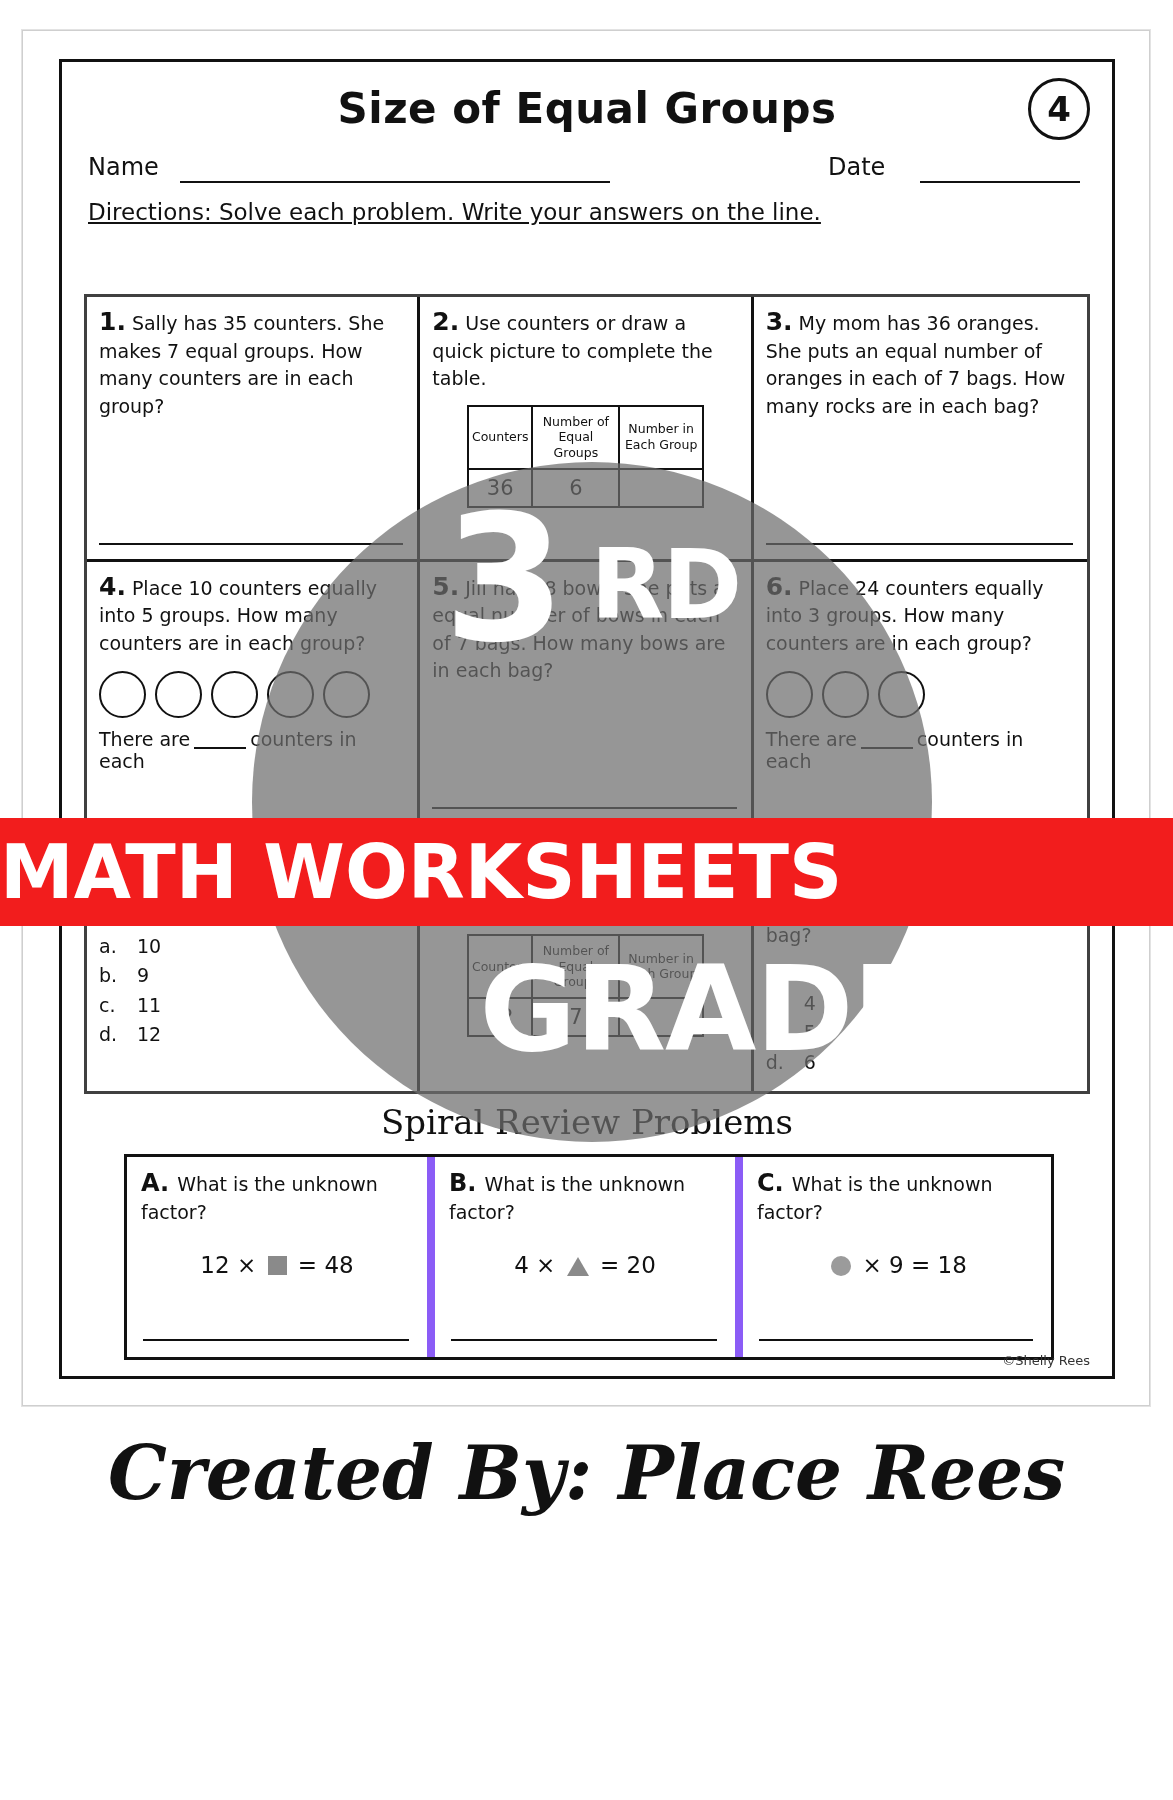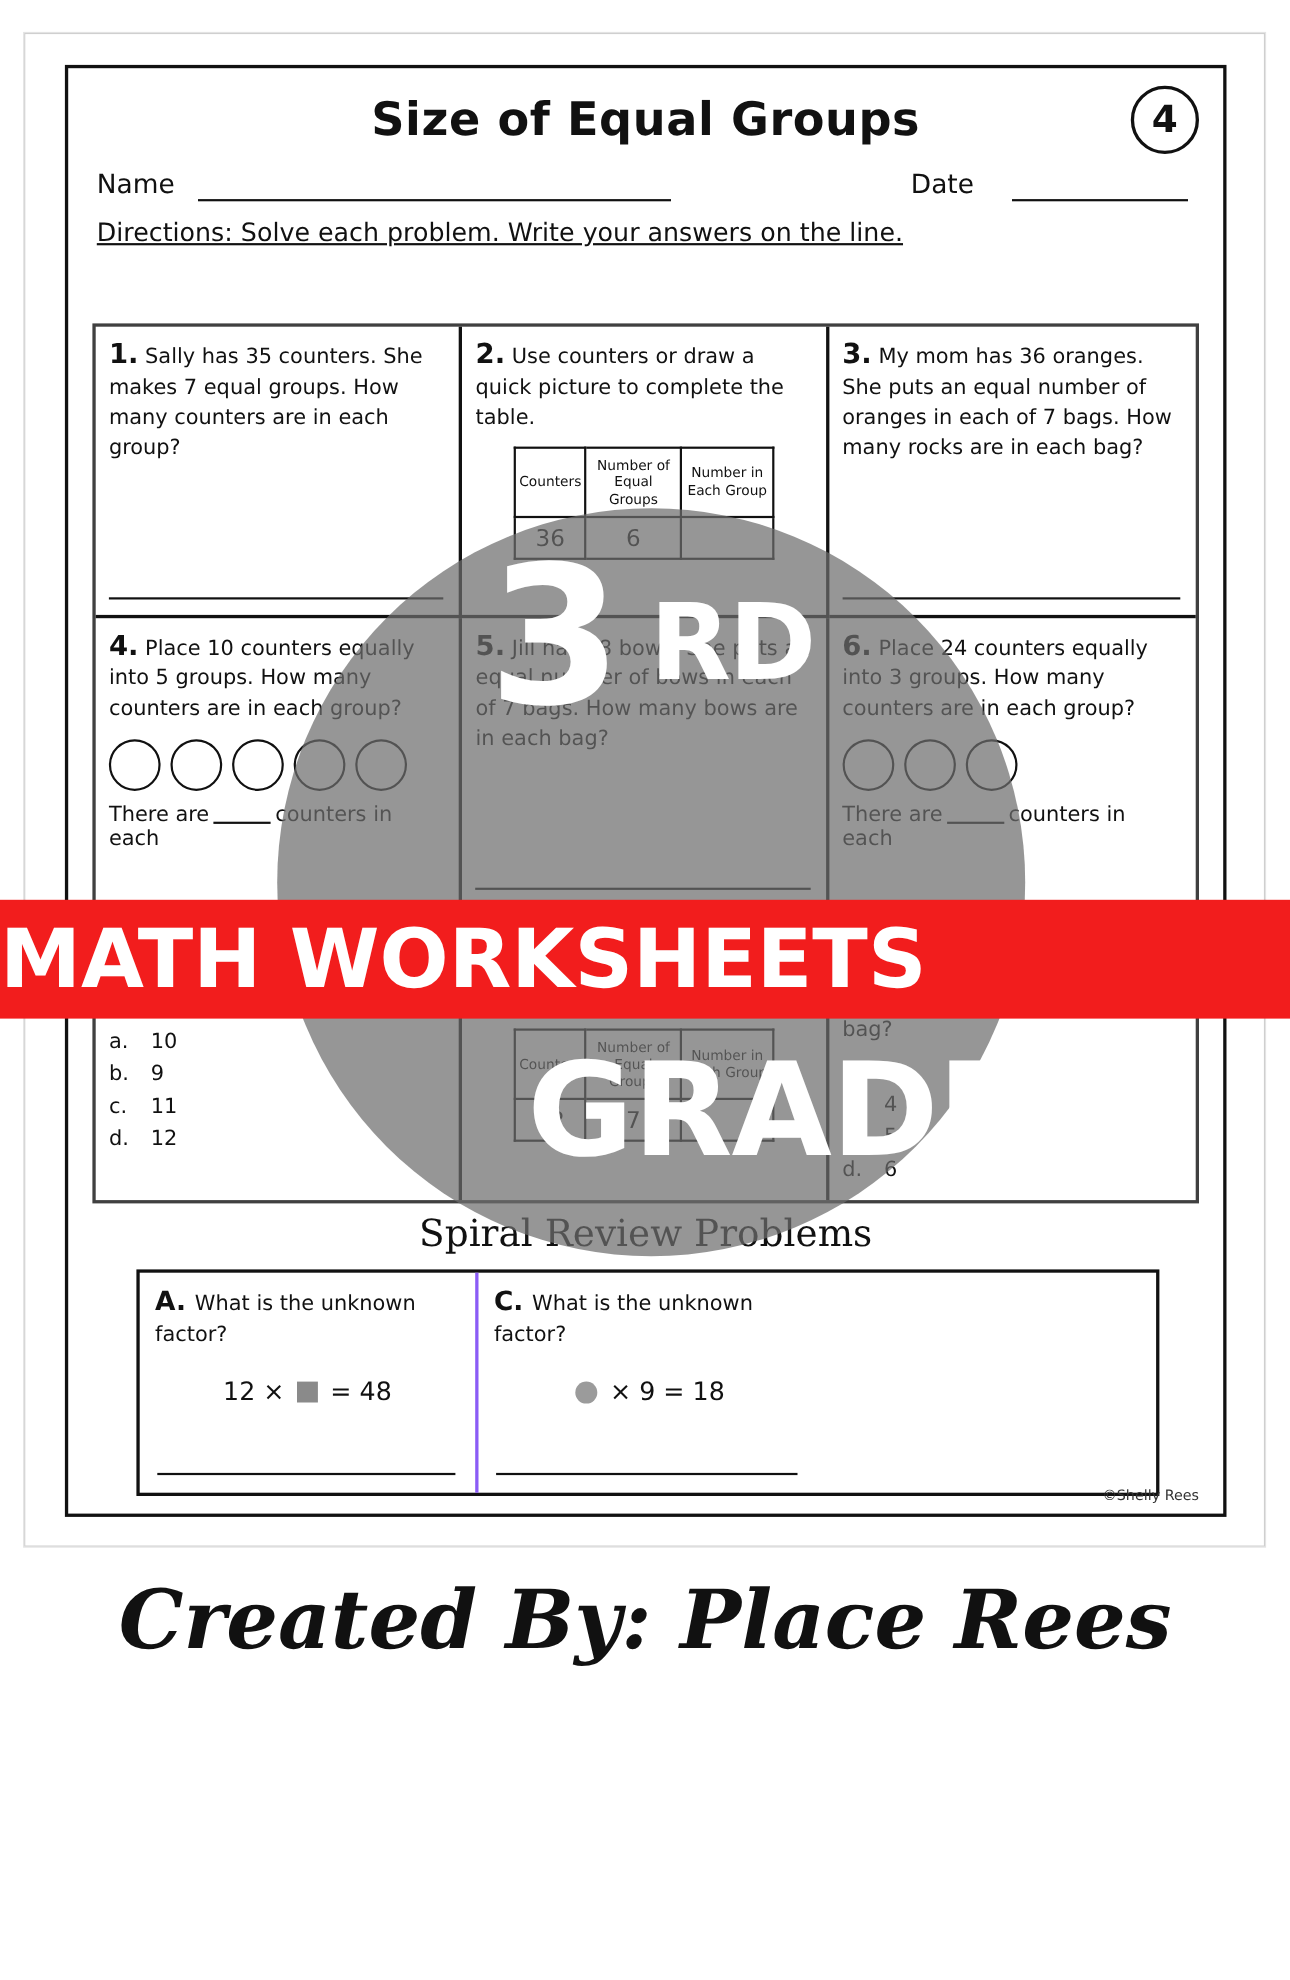--- a/index.html
+++ b/index.html
@@ -178,21 +178,21 @@
   }
   #spiral-grid {
     position:absolute;
     left:62px; top:1092px;
     width:930px; height:206px;
     border:3px solid #111;
     display:grid;
     grid-template-columns:1fr 1fr 1fr;
   }
   .scell {
-    border-right:3px solid #8b5cf6;
+    border-right:8px solid #8b5cf6;
     padding:12px 14px;
     position:relative;
   }
   .scell.s3 { border-right:none; }
   .sletter {
     font-family:"DejaVu Sans", sans-serif;
     font-weight:bold;
     font-size:24px;
     margin-right:8px;
     color:#111;
@@ -429,20 +429,31 @@
         <span class="sletter">A.</span><span class="stext">What is the unknown factor?</span>
         <div class="equation">
           <span>12</span>
           <span>×</span>
           <span class="shape-square"></span>
           <span>=</span>
           <span>48</span>
         </div>
         <div class="sanswerline"></div>
       </div>
+      <div class="scell s2">
+        <span class="sletter">B.</span><span class="stext">What is the unknown factor?</span>
+        <div class="equation">
+          <span>4</span>
+          <span>×</span>
+          <span class="shape-triangle"></span>
+          <span>=</span>
+          <span>20</span>
+        </div>
+        <div class="sanswerline"></div>
+      </div>
       <div class="scell s3">
         <span class="sletter">C.</span><span class="stext">What is the unknown factor?</span>
         <div class="equation">
           <span class="shape-circle"></span>
           <span>×</span>
           <span>9 = 18</span>
         </div>
         <div class="sanswerline"></div>
       </div>
     </div>

